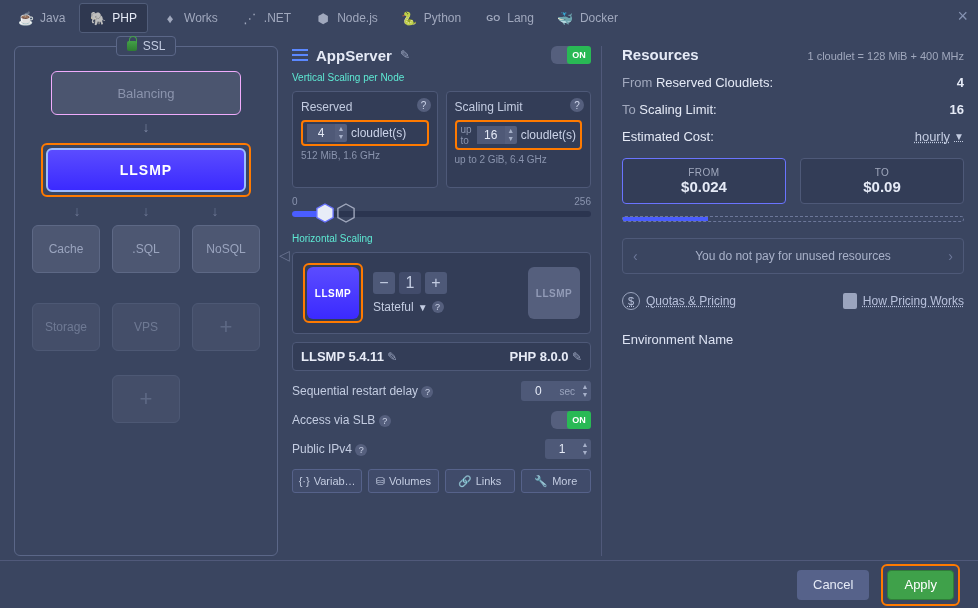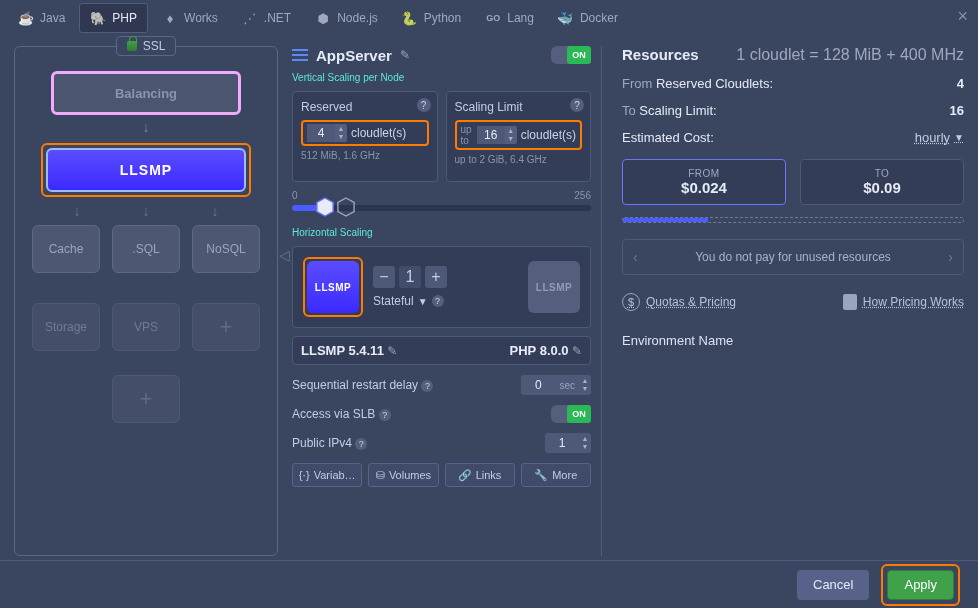--- a/index.html
+++ b/index.html
@@ -17,42 +17,42 @@
 .tab { display: flex; align-items: center; gap: 6px; padding: 6px 10px; color: #a0a8bd; cursor: pointer; border-radius: 3px; }
 .tab.active { background: #2f3850; color: #e5eaf6; border: 1px solid #515d7a; }
 .tab-ico { width: 16px; height: 16px; display: inline-flex; align-items: center; justify-content: center; font-size: 13px; }
 .close-x { position: absolute; top: 6px; right: 10px; color: #8592b1; font-size: 18px; cursor: pointer; }
 .body { display: flex; gap: 14px; padding: 10px 14px 0 14px; height: 520px; }
 .col-left { width: 264px; border: 1px solid #5b6788; border-radius: 6px; padding: 8px; position: relative; display: flex; flex-direction: column; align-items: center; }
 .ssl-badge { position: absolute; top: -11px; background: #3a4560; padding: 2px 10px; border: 1px solid #5b6788; border-radius: 4px; display: flex; gap: 6px; align-items: center; }
 .lock { width: 10px; height: 10px; background: linear-gradient(180deg,#43a047,#2e7d32); border-radius: 2px; position: relative; }
 .lock:before { content: ""; position: absolute; top: -5px; left: 2px; width: 6px; height: 6px; border: 1.5px solid #43a047; border-bottom: none; border-radius: 4px 4px 0 0; }
 .box { width: 190px; height: 44px; border-radius: 6px; display: flex; align-items: center; justify-content: center; font-size: 13px; }
-.box.balancing { background: #4b556f; border: 3px solid #f0abfc; color: #8b94ad; margin-top: 16px; font-weight: bold; }
+.box.balancing { background: #4b556f; border: 1px solid #f0abfc; color: #8b94ad; margin-top: 16px; }
 .arrows { display: flex; justify-content: center; gap: 62px; color: #7b85a1; font-size: 14px; margin: 4px 0; }
 .llsmp-hl { border: 2px solid #ff7a00; border-radius: 6px; padding: 3px; margin: 4px 0; }
 .llsmp { width: 200px; height: 44px; background: linear-gradient(180deg,#5b4cff,#3b2aff); border: 2px solid #9bbcff; border-radius: 6px; display: flex; align-items: center; justify-content: center; color: #fff; font-weight: 700; letter-spacing: 1px; font-size: 14px; }
 .tri { color: #6b7592; font-size: 14px; }
 .row3 { display: flex; gap: 12px; margin-top: 4px; }
 .mini { width: 68px; height: 48px; border-radius: 6px; background: #4d5772; border: 1px solid #5d6885; display: flex; align-items: center; justify-content: center; color: #9aa4be; font-size: 12px; }
 .mini.dim { opacity: 0.55; }
 .mini.plus { font-size: 22px; color: #7b86a3; }
 .col-mid { width: 310px; padding-right: 10px; border-right: 1px solid #50597a; }
 .sec-head { display: flex; align-items: center; gap: 8px; margin-bottom: 8px; }
 .burger { width: 16px; height: 12px; display: flex; flex-direction: column; justify-content: space-between; }
 .burger span { height: 2px; background: #5b88ff; display: block; }
 .sec-title { font-size: 15px; color: #e5eaf6; font-weight: 600; }
 .pencil { font-size: 12px; color: #9aa4be; }
 .toggle { margin-left: auto; }
 .toggle-sw { width: 40px; height: 18px; background: #555f7d; border-radius: 6px; position: relative; display: inline-flex; align-items: center; justify-content: flex-end; }
 .toggle-sw.on { background: #555f7d; }
 .toggle-sw.on .knob { background: #29b955; right: 0; color: #fff; font-size: 9px; font-weight: 700; display: flex; align-items: center; justify-content: center; width: 24px; height: 18px; border-radius: 3px; }
 .subhead { font-size: 10px; color: #5eead4; margin: 6px 0 8px; }
 .two-boxes { display: flex; gap: 8px; }
-.vbox { flex: 1; background: #333d57; border: 1px solid #4e5978; border-radius: 4px; padding: 8px 8px 16px; position: relative; }
+.vbox { flex: 1; background: #333d57; border: 1px solid #4e5978; border-radius: 4px; padding: 8px 8px 22px; position: relative; }
 .vbox-title { color: #c3cce1; font-size: 12px; }
 .help { position: absolute; top: 6px; right: 6px; width: 14px; height: 14px; border-radius: 50%; background: #555f7d; color: #cbd3e8; font-size: 10px; display: flex; align-items: center; justify-content: center; }
 .hl-row { border: 2px solid #ff7a00; border-radius: 4px; padding: 2px 4px; display: flex; align-items: center; gap: 4px; margin: 6px 0 4px; }
 .npill { background: #555f7d; border-radius: 2px; display: flex; align-items: center; }
 .ninput { background: #4f5977; border: none; color: #e5eaf6; width: 28px; text-align: center; padding: 2px 0; font-size: 12px; }
 .nstep { width: 12px; display: flex; flex-direction: column; }
 .nstep span { height: 8px; font-size: 7px; color: #a6b0c9; text-align: center; line-height: 8px; cursor: pointer; }
 .unit { font-size: 12px; color: #cbd3e8; white-space: nowrap; }
 .sub { font-size: 10px; color: #8a94ae; }
 .slider { position: relative; margin-top: 8px; }
@@ -74,21 +74,21 @@
 .ver-row { display: flex; justify-content: space-between; align-items: center; background: #333d57; border: 1px solid #4e5978; border-radius: 4px; padding: 6px 8px; margin-top: 8px; }
 .ver { font-weight: 700; color: #e8ecf7; font-size: 13px; }
 .form-row { display: flex; justify-content: space-between; align-items: center; margin-top: 10px; font-size: 12px; color: #c3cce1; }
 .pill { display: flex; align-items: center; background: #4e5978; border-radius: 3px; }
 .pill input { width: 34px; background: transparent; border: none; color: #e5eaf6; text-align: center; font-size: 12px; padding: 3px 0; }
 .pill .u { font-size: 10px; color: #9aa4be; padding: 0 4px; }
 .btns { display: flex; gap: 6px; margin-top: 10px; }
 .btn-s { flex: 1; height: 24px; background: #404b6a; border: 1px solid #56628a; border-radius: 3px; display: flex; align-items: center; justify-content: center; gap: 4px; font-size: 11px; color: #c3cce1; cursor: pointer; overflow: hidden; }
 .col-right { flex: 1; padding-left: 6px; }
 .rhead { font-size: 15px; font-weight: 700; color: #e5eaf6; }
-.rsub { font-size: 16px; color: #a0a8bd; }
+.rsub { font-size: 11px; color: #a0a8bd; }
 .ritem { display: flex; justify-content: space-between; margin-top: 12px; font-size: 13px; }
 .ritem .lbl { color: #a0a8bd; }
 .ritem .val { color: #e5eaf6; font-weight: 700; }
 .ritem .white { color: #e5eaf6; }
 .cost-boxes { display: flex; gap: 14px; margin-top: 14px; }
 .cost { flex: 1; background: #333d57; border: 1px solid #4e5978; border-radius: 4px; text-align: center; padding: 8px 0; }
 .cost.from { border: 1px solid #6a74ff; }
 .cost .t { font-size: 10px; color: #a0a8bd; letter-spacing: 0.5px; }
 .cost .v { font-size: 15px; font-weight: 700; color: #e5eaf6; }
 .cost-track { height: 6px; border: 1px dashed #6c7799; border-radius: 3px; margin-top: 12px; position: relative; }

